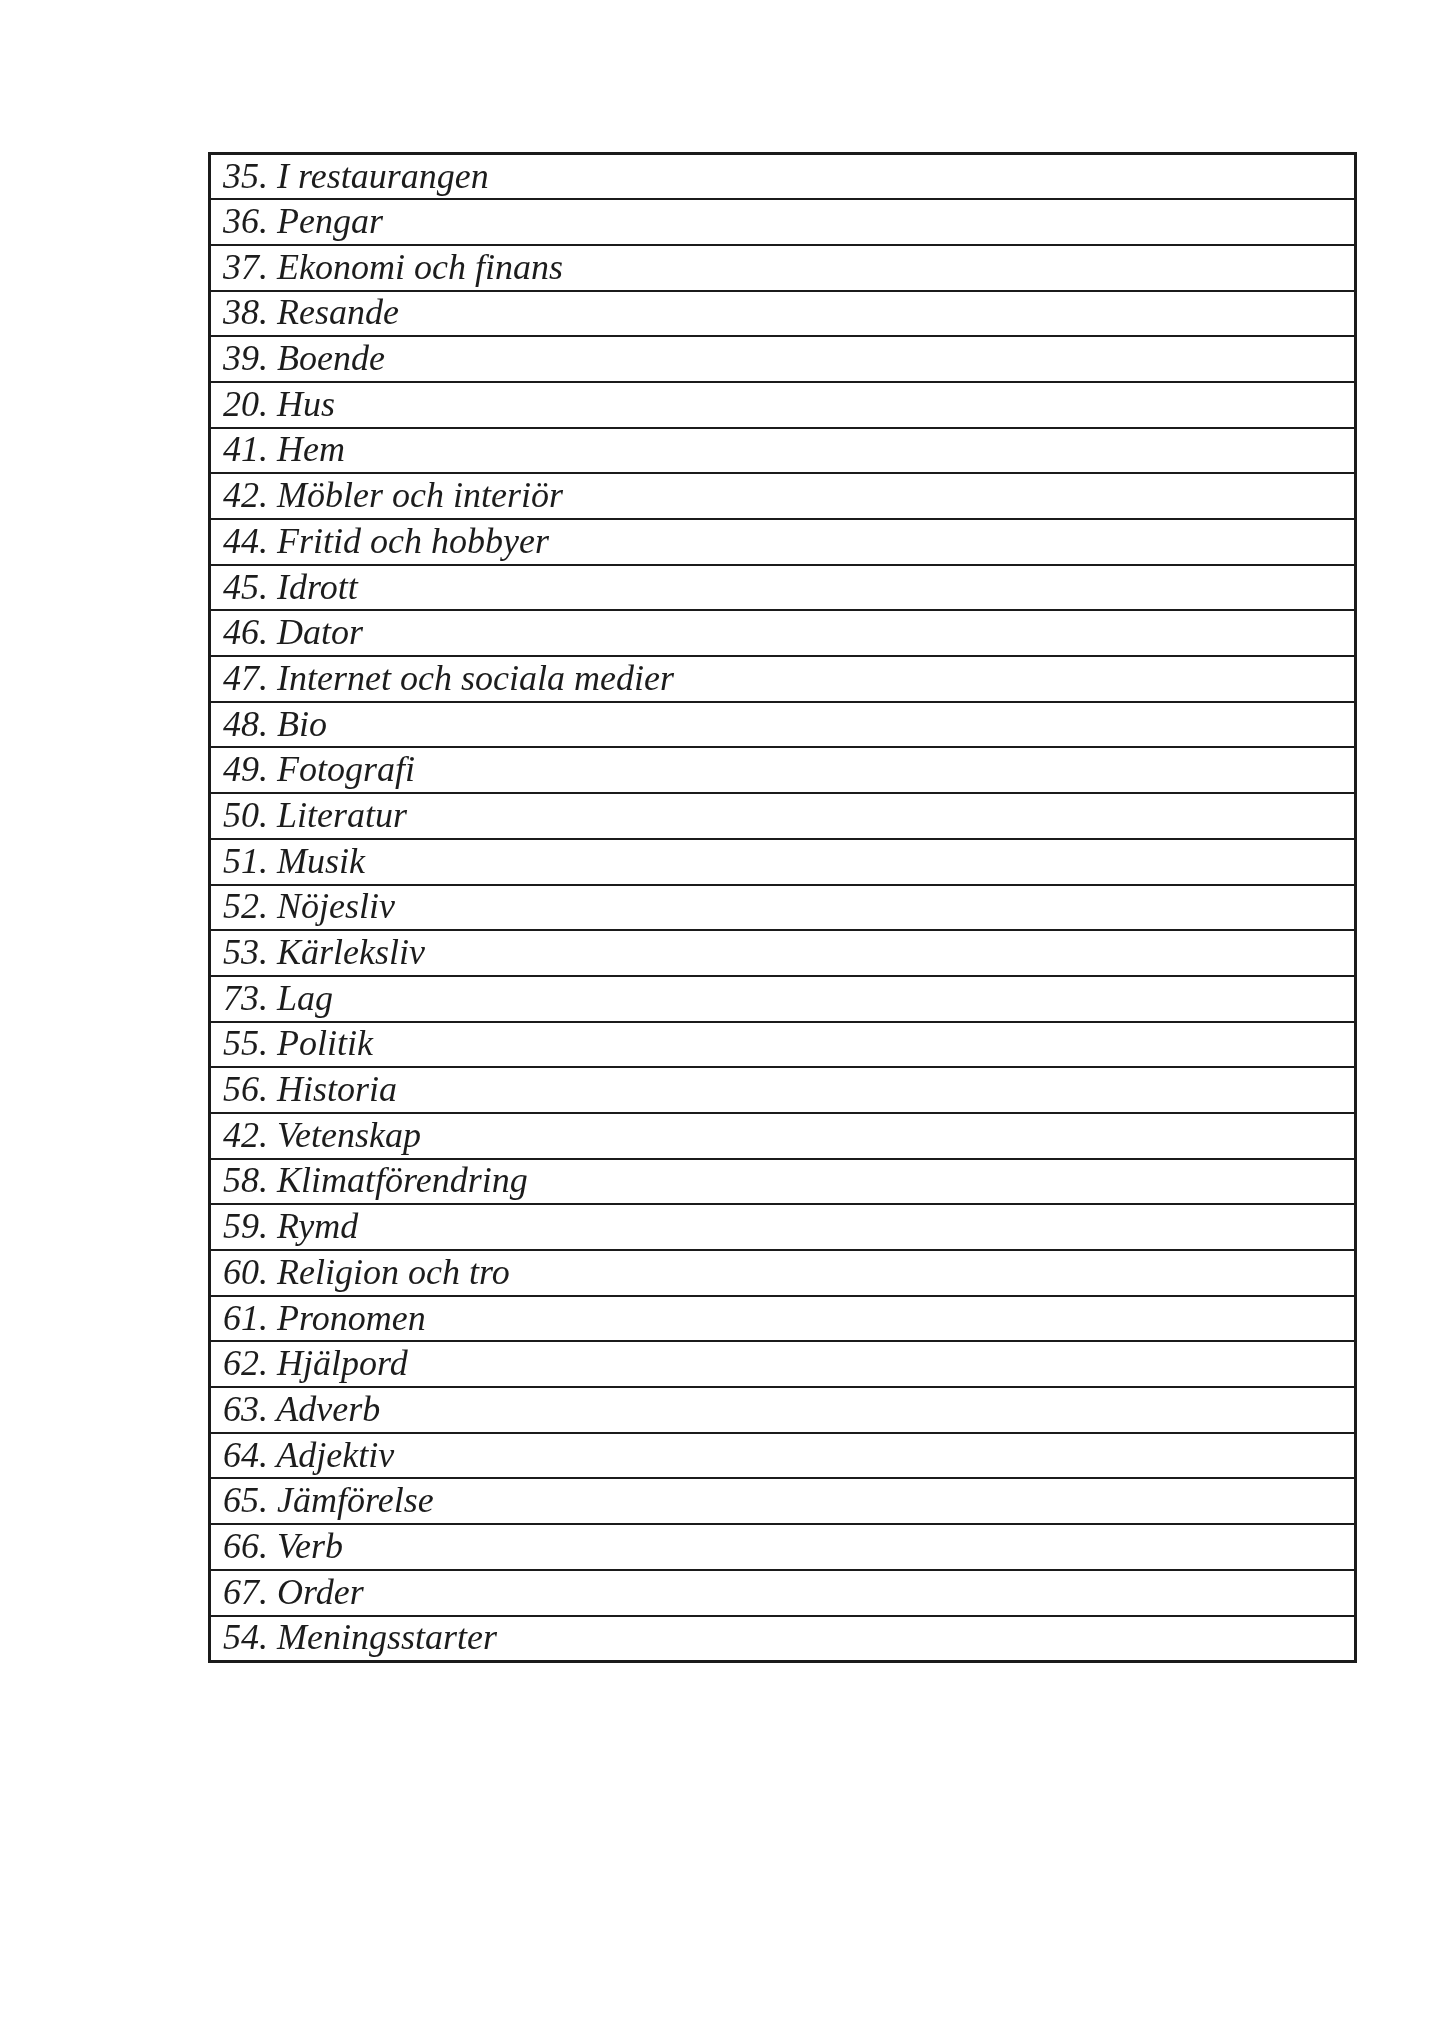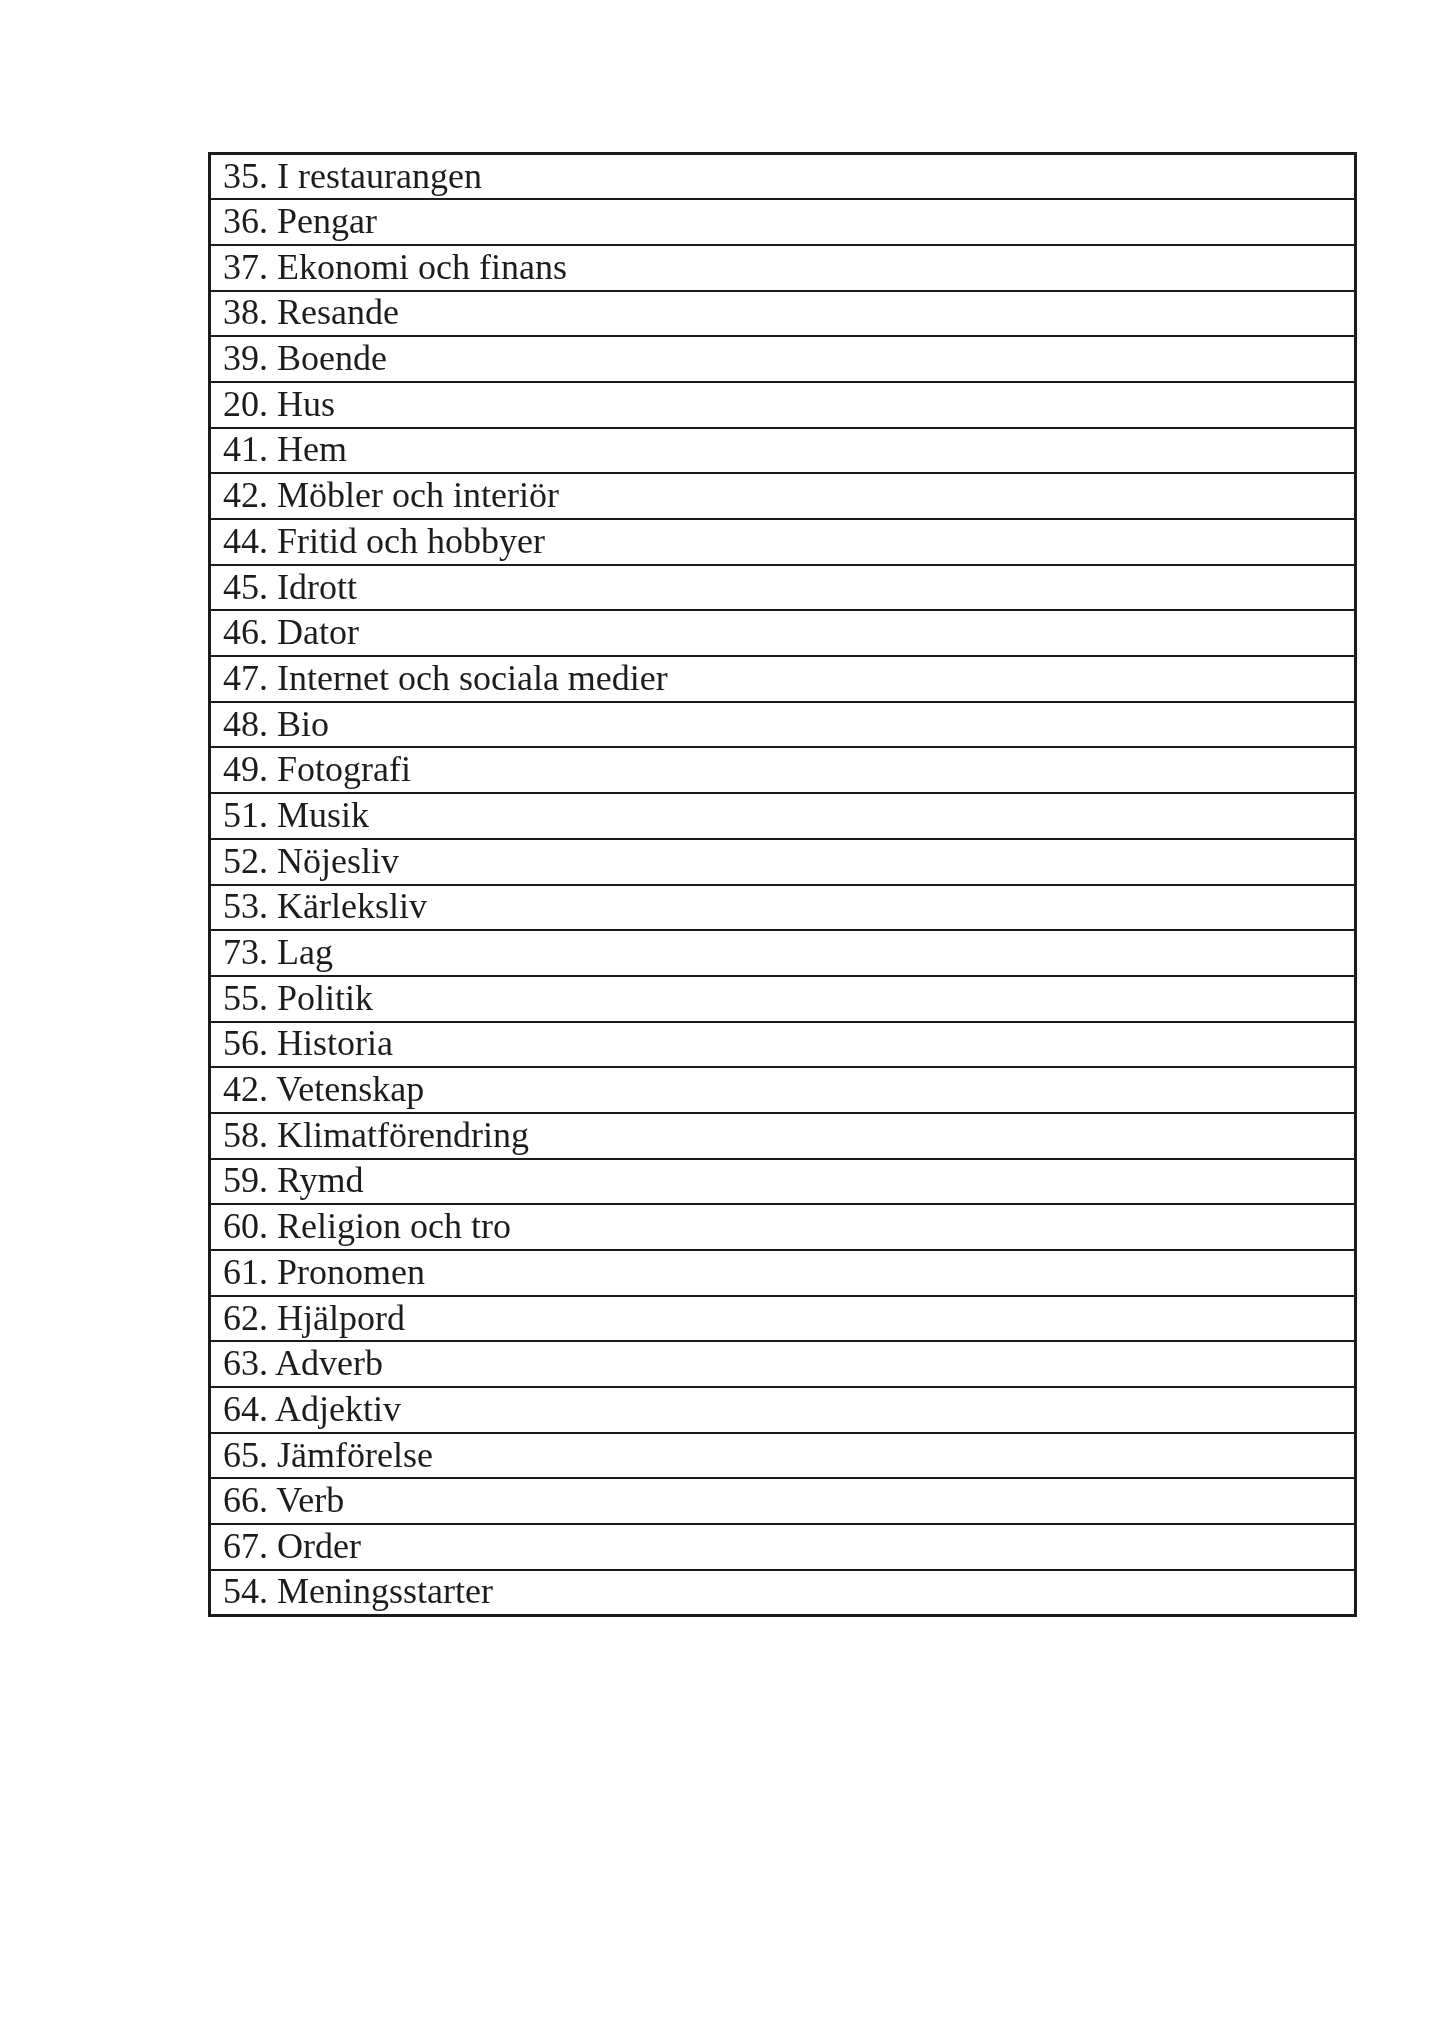--- a/index.html
+++ b/index.html
@@ -13,20 +13,21 @@
     padding: 0;
     background: var(--page-bg);
   }
   .page {
     position: relative;
     width: 1445px;
     height: 2043px;
     background: var(--page-bg);
     font-family: "Liberation Serif", "DejaVu Serif", serif;
     overflow: hidden;
+    font-style: italic;
   }
   table.contents {
     position: absolute;
     left: 208px;
     top: 152px;
     width: 1149px;
     border-collapse: collapse;
     border: 3px solid var(--line);
   }
   table.contents td {
@@ -83,20 +84,23 @@
         <tr>
           <td>47. Internet och sociala medier</td>
         </tr>
         <tr>
           <td>48. Bio</td>
         </tr>
         <tr>
           <td>49. Fotografi</td>
         </tr>
         <tr>
+          <td>50. Literatur</td>
+        </tr>
+        <tr>
           <td>51. Musik</td>
         </tr>
         <tr>
           <td>52. Nöjesliv</td>
         </tr>
         <tr>
           <td>53. Kärleksliv</td>
         </tr>
         <tr>
           <td>73. Lag</td>

